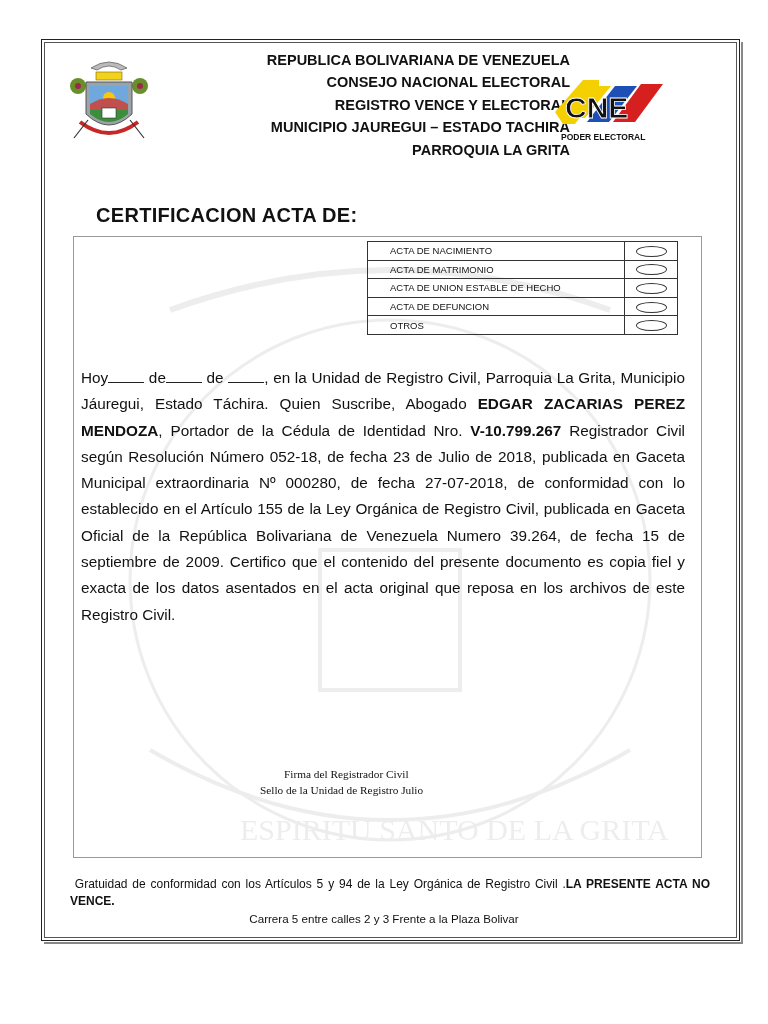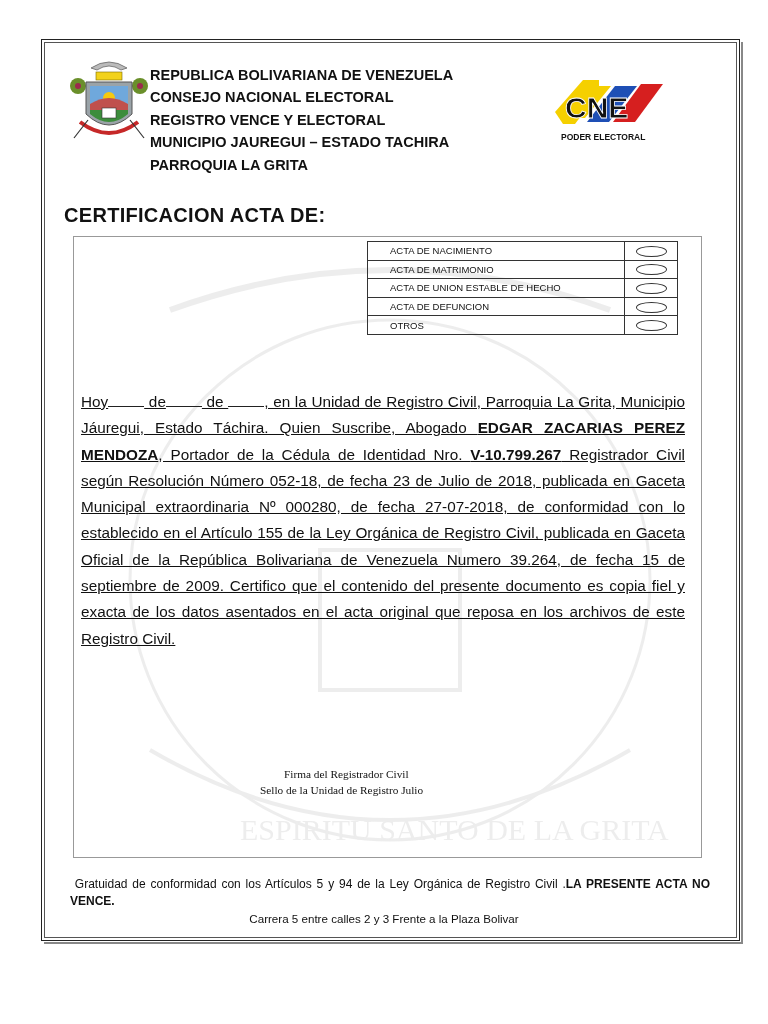--- a/index.html
+++ b/index.html
@@ -1,30 +1,30 @@
 <!DOCTYPE html>
 <html><head>
 <meta charset="utf-8">
 <style>
   html, body { margin:0; padding:0; background:#ffffff; }
   body { width:768px; height:1024px; position:relative; overflow:hidden; font-family:"Liberation Sans", sans-serif; color:#111; }
   .outer { position:absolute; left:41px; top:39px; width:697px; height:900px; border:1px solid #222; box-shadow: inset 0 0 0 2px #fff, inset 0 0 0 3px #555; }
   .outer-shadow { position:absolute; left:44px; top:42px; width:697px; height:900px; border-right:2px solid #888; border-bottom:2px solid #888; pointer-events:none; }
   .coat { position:absolute; left:66px; top:56px; width:86px; height:90px; }
   .cne { position:absolute; left:553px; top:72px; width:126px; height:74px; }
-  .header { position:absolute; left:150px; top:64px; width:420px; text-align:left; font-weight:bold; font-size:14.5px; line-height:22.4px; }
+  .header { position:absolute; left:150px; top:49px; width:420px; text-align:right; font-weight:bold; font-size:14.5px; line-height:22.4px; }
   .header div { white-space:nowrap; }
-  .cert-title { position:absolute; left:64px; top:204px; font-weight:bold; font-size:20px; letter-spacing:0.3px; }
+  .cert-title { position:absolute; left:96px; top:204px; font-weight:bold; font-size:20px; letter-spacing:0.3px; }
   .inner { position:absolute; left:73px; top:236px; width:627px; height:620px; border:1px solid #999; }
   .watermark { position:absolute; left:90px; top:250px; width:600px; height:600px; opacity:0.10; pointer-events:none; }
   table.acta { position:absolute; left:367px; top:241px; width:311px; border-collapse:collapse; font-size:9.5px; }
   table.acta td { border:1px solid #333; height:17.6px; padding:0 0 0 22px; }
   table.acta td.opt { width:52px; padding:0; text-align:center; }
   .oval { display:inline-block; width:29px; height:9px; border:1px solid #333; border-radius:50%; vertical-align:middle; cursor:pointer; }
-  .body-text { position:absolute; left:81px; top:389px; width:604px; font-size:15.3px; line-height:26.3px; text-align:justify;text-decoration:underline; }
+  .body-text { position:absolute; left:81px; top:365px; width:604px; font-size:15.3px; line-height:26.3px; text-align:justify; }
   .blank { display:inline-block; border-bottom:1px solid #222; width:36px; height:1px; vertical-align:baseline; }
   .sign { position:absolute; left:260px; top:766px; width:230px; font-size:11.3px; line-height:16px;font-family:Liberation Serif, serif; }
   .sign .l1 { padding-left:24px; }
   .footer1 { position:absolute; left:46px; top:876px; width:640px; font-size:12px; line-height:17px; text-align:justify;padding-left:24px; }
   .footer2 { position:absolute; left:0; top:912px; width:768px; text-align:center; font-size:11.6px; }
   b { font-weight:bold; }
 </style>
 </head>
 <body>
 

